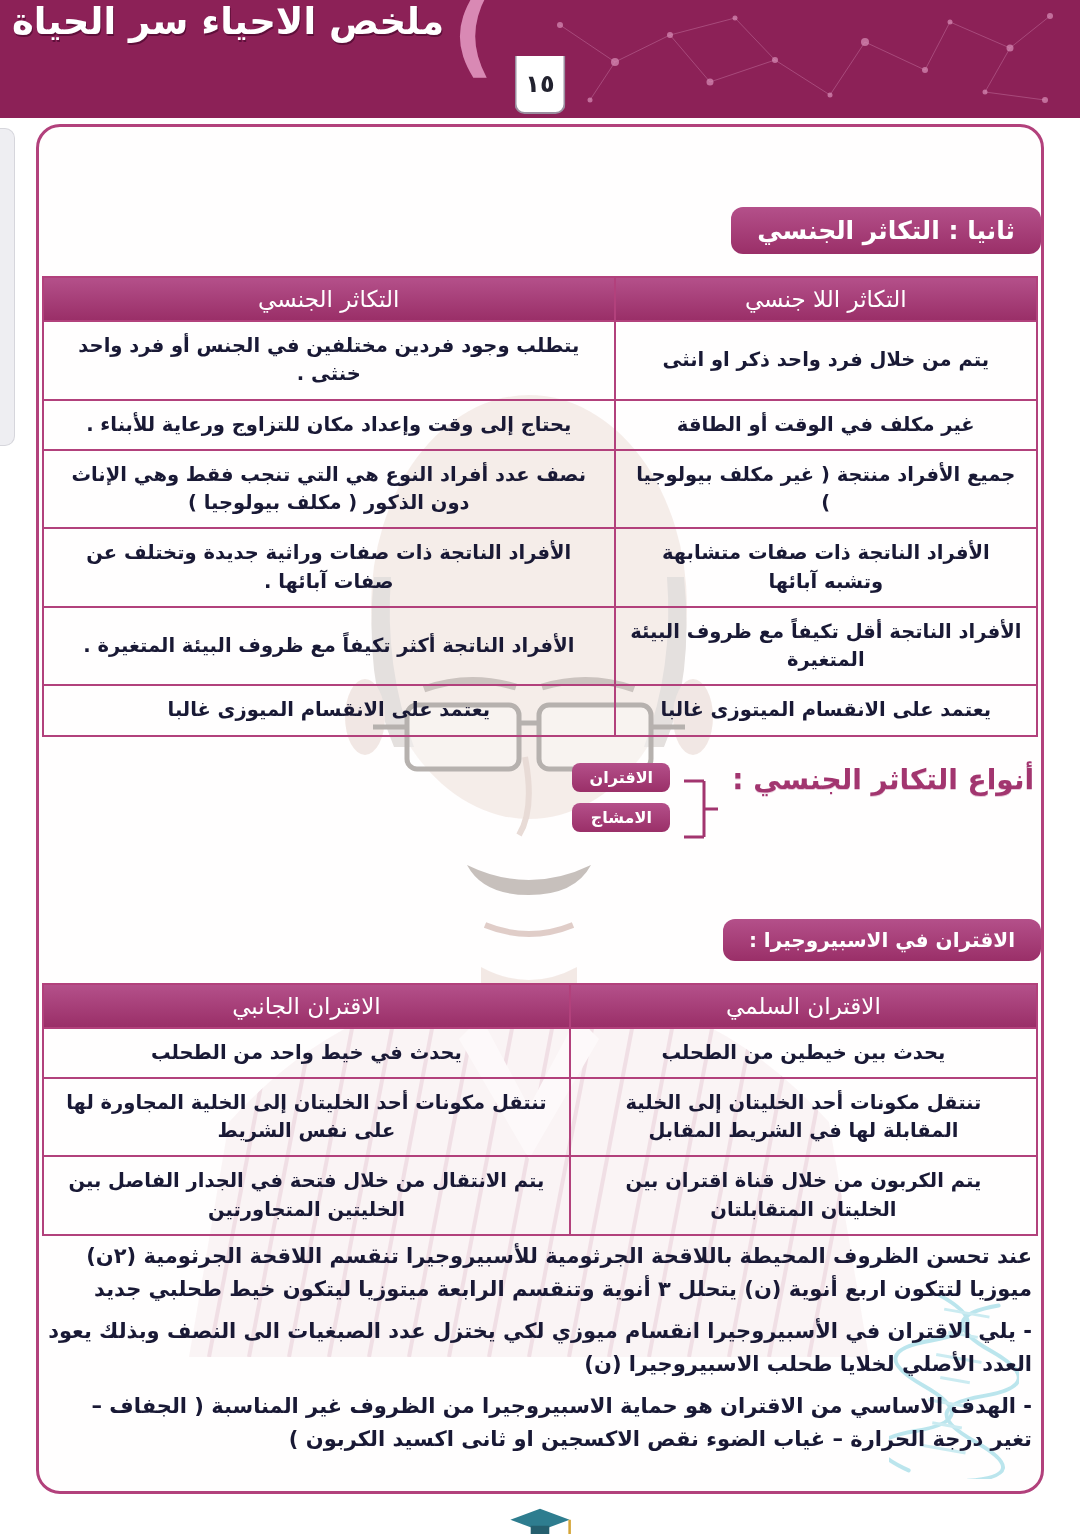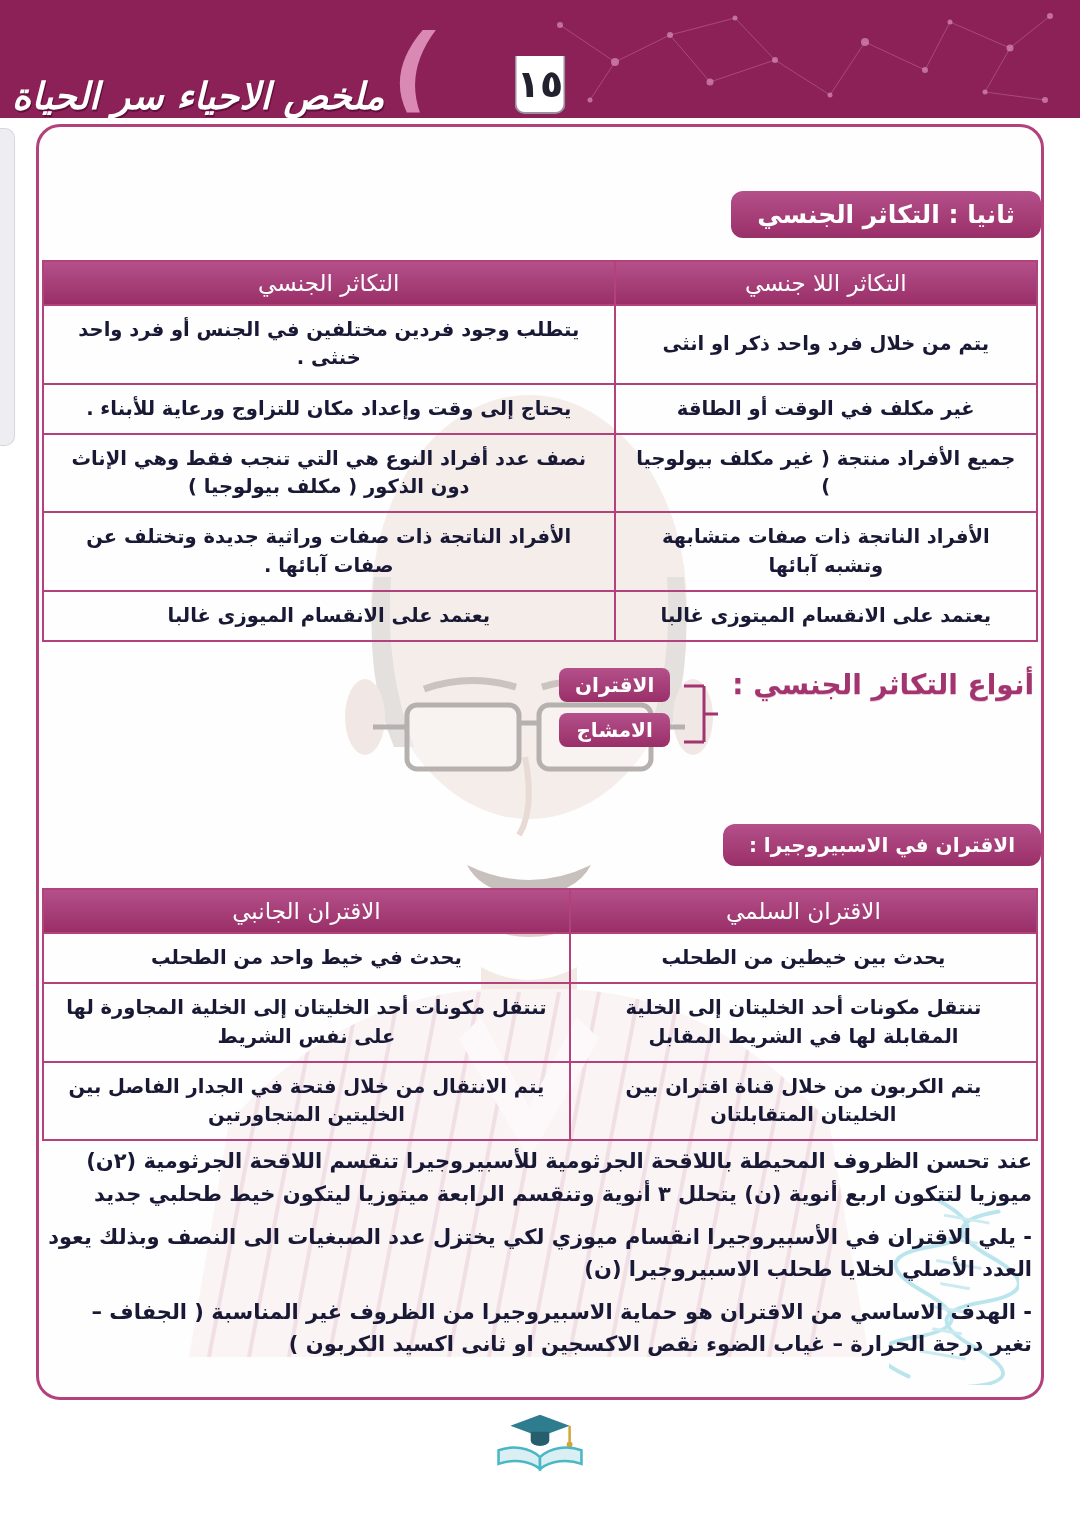--- a/index.html
+++ b/index.html
@@ -8,52 +8,52 @@
     width:1080px; height:1534px;
     background:#ffffff;
     position:relative; overflow:hidden;
     direction:rtl;
   }
 
   
   .banner {
     position:relative; height:118px;
     background:var(--c-banner,#8c2157);
-    direction:ltr; display:flex; align-items:flex-end; overflow:hidden;font-style:italic;
+    direction:ltr; display:flex; align-items:flex-start; overflow:hidden;
   }
   .banner-title {
     color:#ffffff; font-size:37px; font-weight:bold; white-space:nowrap;
     padding-left:12px; text-shadow:1px 2px 0 #5e0f3a;
   }
   .banner-bracket {
     color:#d989b4; font-size:92px; font-weight:bold; line-height:.9;
     margin-left:8px; transform:translateY(-6px);
   }
   .banner-net { position:absolute; right:0; top:0; }
   .page-number-box {
     position:absolute; top:56px; left:50%; transform:translateX(-50%);
     width:51px; height:58px; background:#ffffff;
     border:2px solid #9b8fa0; border-top:none;
     border-radius:0 0 10px 10px;
     display:flex; align-items:center; justify-content:center;
-    font-size:38px; font-weight:bold; color:#22222f; z-index:6;
+    font-size:24px; font-weight:bold; color:#22222f; z-index:6;
   }
   .edge-artifact {
     position:absolute; left:0; top:128px; width:15px; height:318px;
     background:#eeeef2; border:1px solid #d6d6dc; border-left:none;
     border-radius:0 10px 10px 0; z-index:4;
   }
 
   
   .frame {
     position:relative; margin:6px 36px 0; min-height:1272px;
     border:3px solid var(--c-border,#b2417c); border-radius:24px;
     background:#fffefe; overflow:hidden;
     display:flex; flex-direction:column; align-items:flex-start;
-    padding:0 3px 26px;
+    padding:16px 3px 26px;
   }
   .portrait { position:absolute; left:130px; top:150px; opacity:.45; pointer-events:none; z-index:0; }
   .dna { position:absolute; right:22px; bottom:12px; opacity:.6; pointer-events:none; z-index:0; }
 
   .badge-lg {
     position:relative; z-index:2;
     background:linear-gradient(180deg,#b4508a,var(--c-table_header,#9a2f68));
     color:#fff; font-weight:bold; font-size:25px;
     padding:9px 26px; border-radius:12px;
     margin:64px -3px 0 0;
@@ -81,21 +81,21 @@
     position:relative; z-index:2;
     display:flex; gap:14px; margin:26px 4px 0 0;
   }
   .types-label {
     color:var(--c-accent_text,#a2356f); font-size:28px; font-weight:bold;
     text-shadow:0 1px 0 #e8c9da;
   }
   .types-badges { display:flex; flex-direction:column; gap:11px; }
   .badge-sm {
     background:linear-gradient(180deg,#b4508a,var(--c-table_header,#9a2f68));
-    color:#fff; font-weight:bold; font-size:20px;
+    color:#fff; font-weight:bold; font-size:16px;
     padding:5px 16px; border-radius:8px; text-align:center; min-width:98px;
   }
 
   
   .notes { position:relative; z-index:2; width:100%; margin-top:4px; padding:0 6px; }
   .note {
     color:var(--c-body_text,#191935); font-weight:bold; font-size:21px;
     line-height:1.55; margin-bottom:10px; text-align:right;
   }
 
@@ -237,20 +237,24 @@
       </tr>
       <tr>
         <td>جميع الأفراد منتجة ( غير مكلف بيولوجيا )</td>
         <td>نصف عدد أفراد النوع هي التي تنجب فقط وهي الإناث دون الذكور ( مكلف بيولوجيا )</td>
       </tr>
       <tr>
         <td>الأفراد الناتجة ذات صفات متشابهة وتشبه آبائها</td>
         <td>الأفراد الناتجة ذات صفات وراثية جديدة وتختلف عن صفات آبائها .</td>
       </tr>
       <tr>
+        <td>الأفراد الناتجة أقل تكيفاً مع ظروف البيئة المتغيرة</td>
+        <td>الأفراد الناتجة أكثر تكيفاً مع ظروف البيئة المتغيرة .</td>
+      </tr>
+      <tr>
         <td>يعتمد على الانقسام الميتوزى غالبا</td>
         <td>يعتمد على الانقسام الميوزى غالبا</td>
       </tr>
     </tbody>
   </table>
 
   <div class="types-row">
     <div class="types-label">أنواع التكاثر الجنسي :</div>
     <svg width="34" height="92" viewBox="0 0 34 92">
       <path d="M34,46 H20 M20,18 V74 M20,18 H0 M20,74 H0" stroke="#a2356f" stroke-width="3" fill="none"></path>

